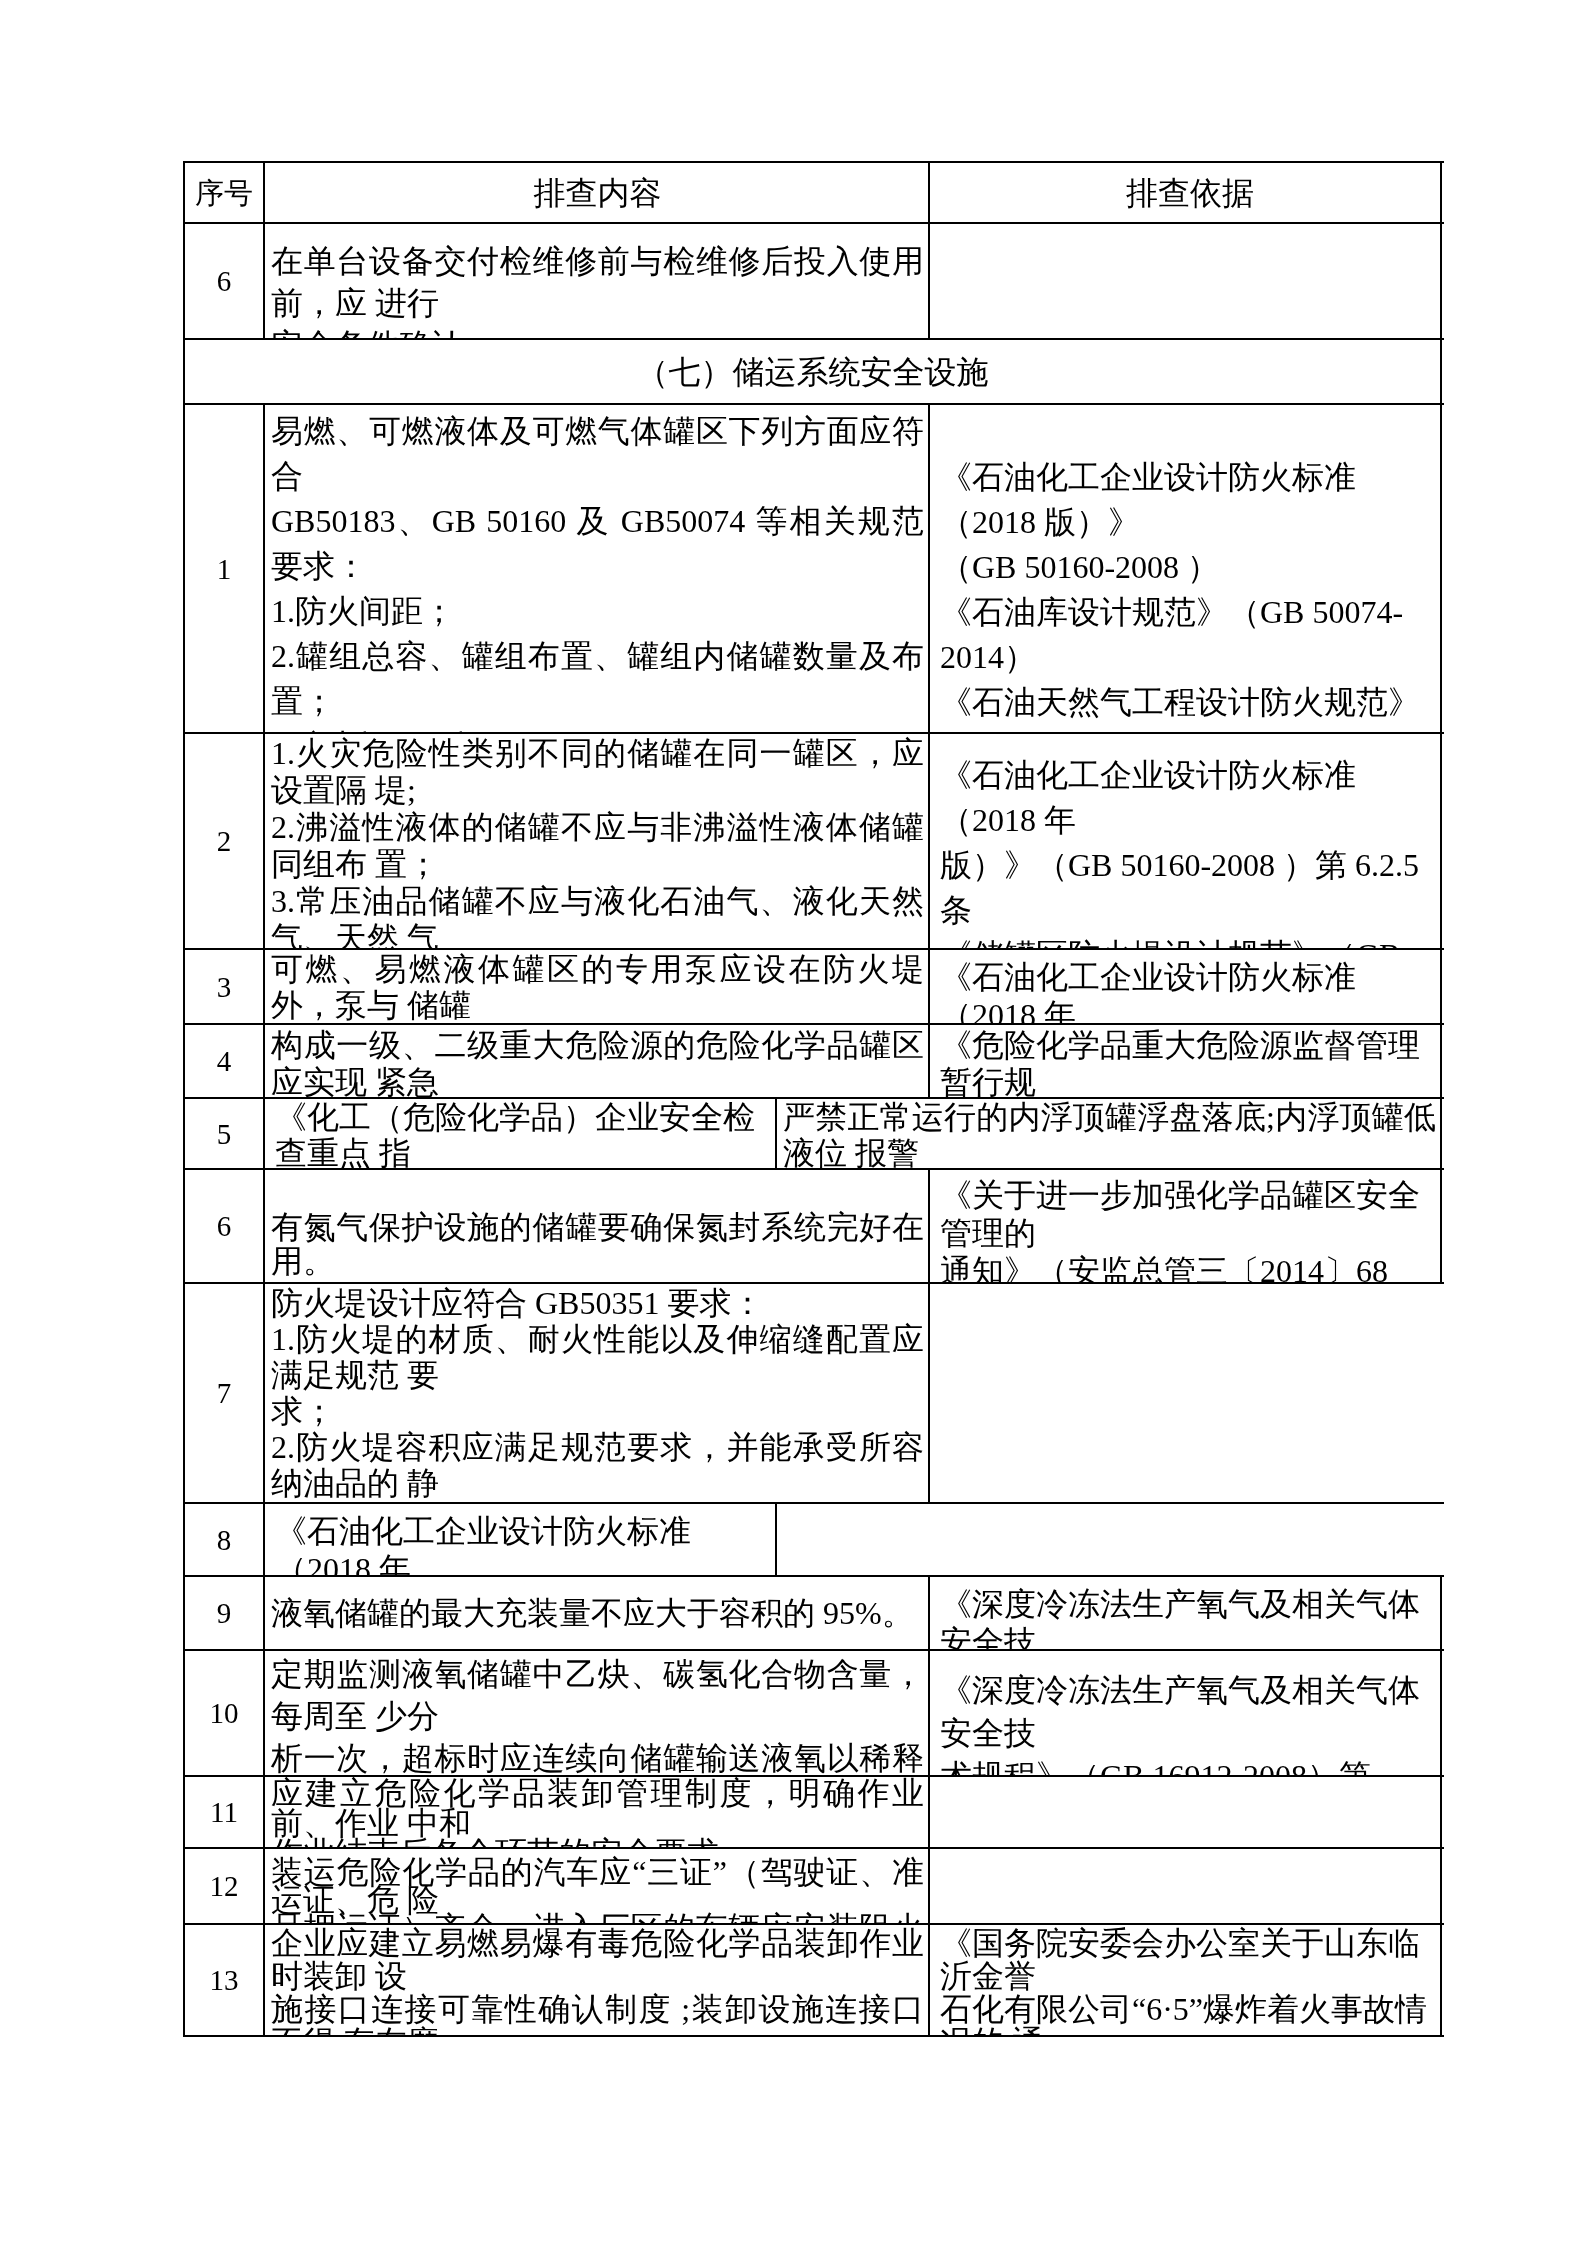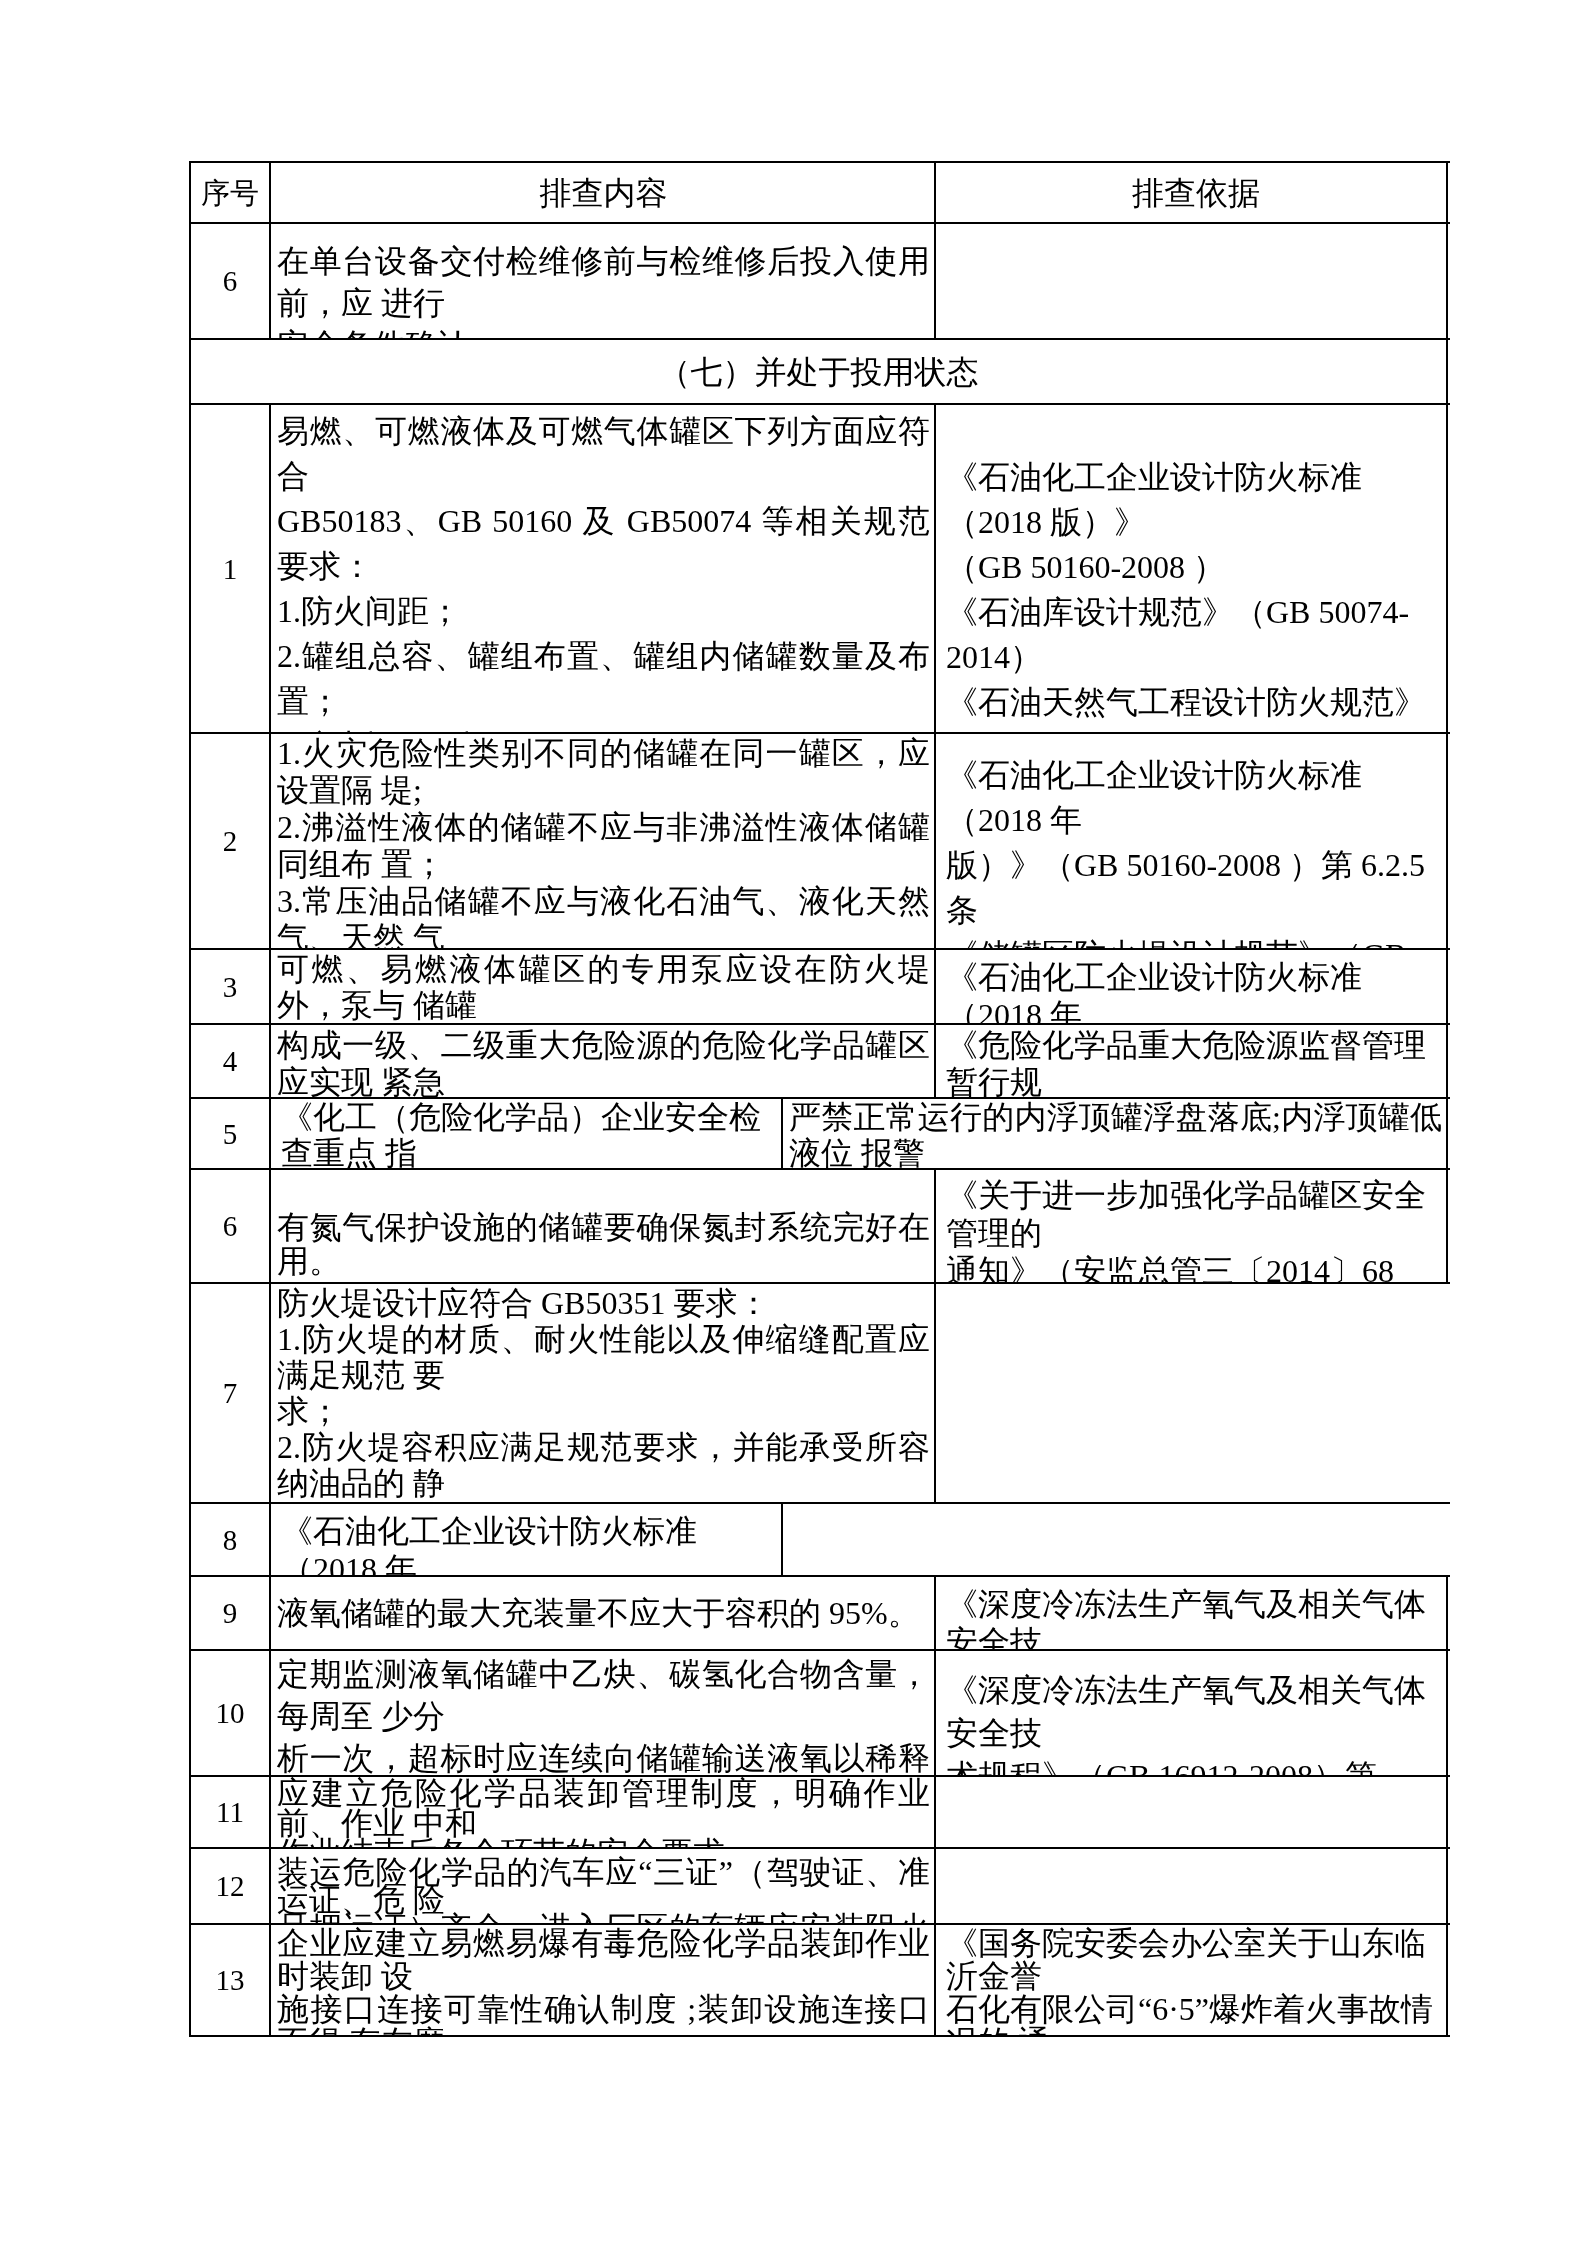--- a/index.html
+++ b/index.html
@@ -6,21 +6,20 @@
   html,body { background:#ffffff; }
   body {
     width:1586px; height:2245px; position:relative;
     font-family:"Liberation Serif","DejaVu Serif",serif;
     color:#000;
   }
   .tbl {
     position:absolute; left:183px; top:161px; width:1261px;
     border-top:2px solid #000; border-left:2px solid #000;
     background:#fff;
-    margin-left:6px;
   }
   .row { display:flex; border-bottom:2px solid #000; overflow:hidden; }
   .cell {
     border-right:2px solid #000; overflow:hidden;
     font-size:32px; line-height:var(--lh,36px); padding-top:var(--pt,0px);
     white-space:pre-line;
   }
   .c1 { width:80px; flex:0 0 auto; display:flex; align-items:center; justify-content:center;
         font-size:29px; padding-top:0; white-space:normal; }
   .c2 { width:665px; flex:0 0 auto; padding-left:6px; padding-right:4px; text-align:justify; }
@@ -46,21 +45,21 @@
   </div>
 
   <div class="row h-a">
     <div class="cell c1">6</div>
     <div class="cell c2" style="--lh:42px;--pt:16px">在单台设备交付检维修前与检维修后投入使用前，应 进行
 安全条件确认。</div>
     <div class="cell c3"></div>
   </div>
 
   <div class="row h-sec">
-    <div class="cell sec" style="--lh:32px;--pt:16px">（七）并处于投用状态</div>
+    <div class="cell sec" style="--lh:32px;--pt:16px">（七）储运系统安全设施</div>
   </div>
 
   <div class="row h1">
     <div class="cell c1">1</div>
     <div class="cell c2" style="--lh:45px;--pt:4px">易燃、可燃液体及可燃气体罐区下列方面应符合
 GB50183、GB 50160 及 GB50074 等相关规范要求：
 1.防火间距；
 2.罐组总容、罐组布置、罐组内储罐数量及布置；
 3.防火堤及隔堤；
 4.放空或转移；

